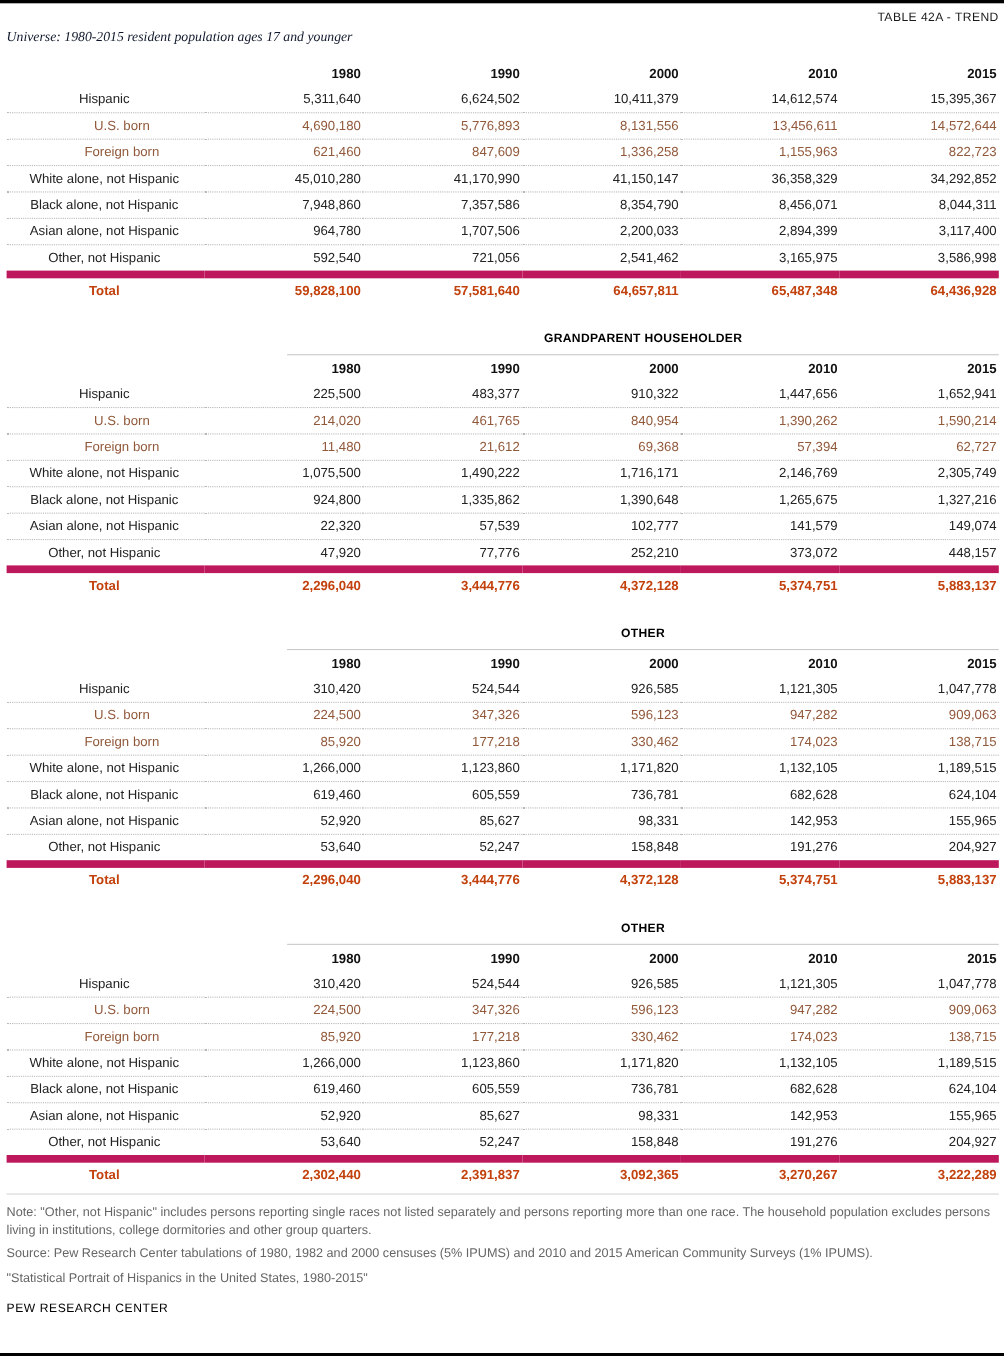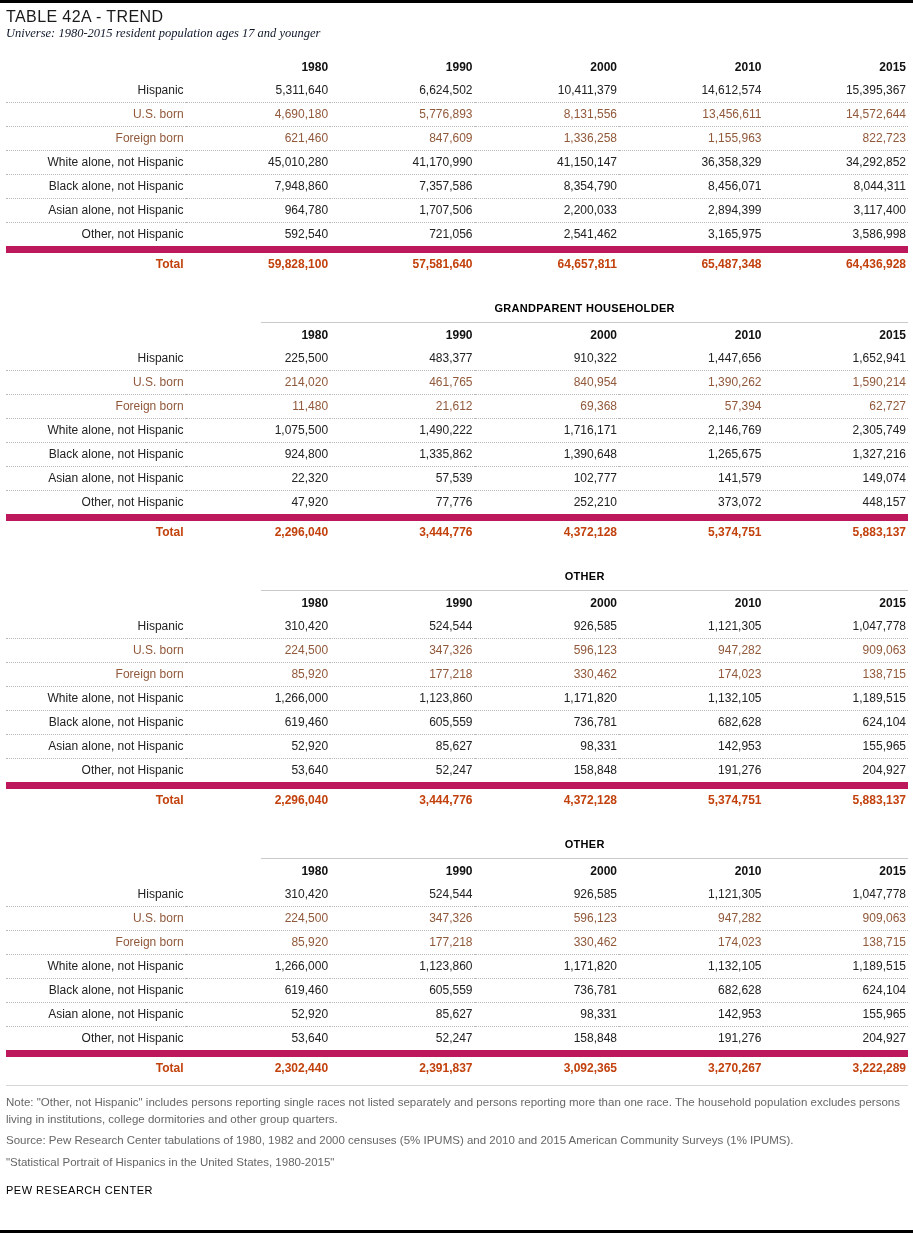--- a/index.html
+++ b/index.html
@@ -11,24 +11,25 @@
     background: #fff;
     font-family: "Liberation Sans", "DejaVu Sans", sans-serif;
     box-sizing: border-box;
   }
   .bar-top { height: 3px; background: var(--bar, #000); }
   .bar-bottom { position: absolute; left: 0; right: 0; bottom: 0; height: 3px; background: var(--bar, #000); }
   .content { padding: 0 5px 0 6px; }
 
   .kicker {
     margin-top: 7px;
-    font-size: 16px;
+    font-size: 11px;
     line-height: 13px;
     letter-spacing: 0.4px;
     color: #1a1a1a;
+    text-align: right;
   }
   .title {
     margin-top: 5px;
     font-size: 18px;
     line-height: 22px;
     font-weight: bold;
     letter-spacing: -0.2px;
     color: #000;
   }
   .universe {
@@ -57,21 +58,21 @@
   .tbl { display: table; width: 100%; table-layout: fixed; }
   .tr { display: table-row; }
   .td {
     display: table-cell;
     vertical-align: bottom;
     font-size: 12px;
     line-height: 15px;
     color: #222;
     padding: 4px 2px;
   }
-  .td.label { width: 20%; text-align: right; padding-left: 0; }
+  .td.label { width: 20%; text-align: center; padding-left: 0; }
   .td.num { width: 16%; text-align: right; }
 
   .tr.hdr .td { font-weight: bold; padding: 5px 2px 4px; border: none; color: #111; }
   .tr.normal .td, .tr.sub .td { border-bottom: 1px dotted #b8b8b8; }
   .tr.pre-total .td { border-bottom: none; }
   .tr.sub .td { color: var(--accent, #91583A); }
   .tr.sub .td.label { padding-left: 32px; }
   .tr.total .td { border-top: 7px solid #be185d; font-weight: bold; color: #c2410c; }
 
   .notes {

